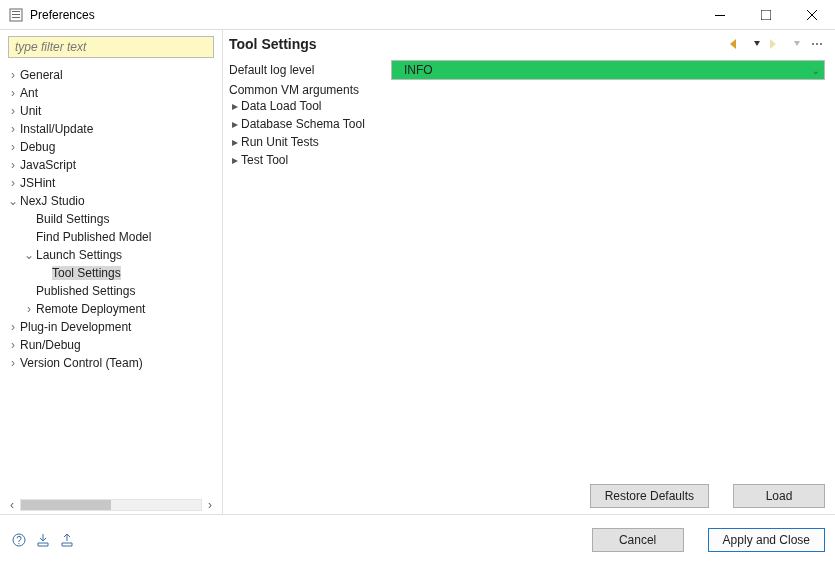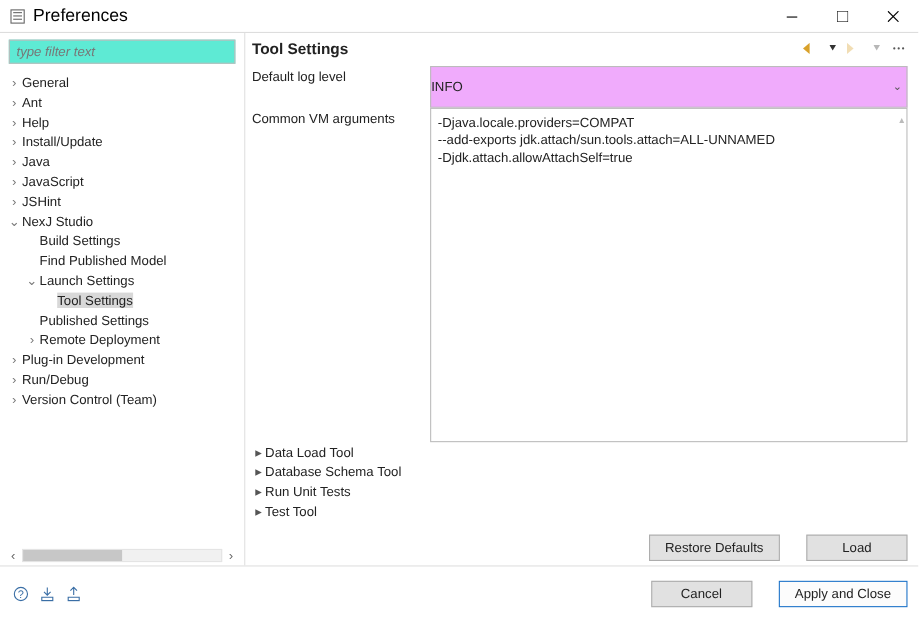--- a/index.html
+++ b/index.html
@@ -1,46 +1,46 @@
 <!DOCTYPE html>
 <html><head>
 <meta charset="utf-8">
 <style>
   html,body{margin:0;padding:0;width:835px;height:565px;font-family:"Segoe UI",Tahoma,sans-serif;font-size:12px;color:#222;background:#fff;overflow:hidden}
   *{box-sizing:border-box}
   
   .titlebar{height:30px;display:flex;align-items:center;padding:0 0 0 8px;border-bottom:1px solid #ddd}
   .titlebar .icon{width:16px;height:16px;margin-right:6px;display:flex;align-items:center;justify-content:center}
-  .titlebar .title{flex:1;font-size:16px;color:#000}
+  .titlebar .title{flex:1;font-size:12px;color:#000}
   .titlebar .winbtn{width:46px;height:30px;display:flex;align-items:center;justify-content:center}
   
   .main{display:flex;height:484px}
   .leftpane{width:223px;border-right:1px solid #e0e0e0;display:flex;flex-direction:column}
-  .filterbox{margin:6px 8px;height:22px;border:1px solid #bcbcbc;background:#5eead4;display:flex;align-items:center;padding:0 6px;color:#777;font-style:italic}
+  .filterbox{margin:6px 8px;height:22px;border:1px solid #bcbcbc;background:#fef9c3;display:flex;align-items:center;padding:0 6px;color:#777;font-style:italic}
   .tree{flex:1;overflow:hidden;padding:2px 0 2px 4px}
   .tree-row{display:flex;align-items:center;height:18px;padding-right:4px;white-space:nowrap;cursor:default}
   .tree-row .arrow{width:14px;display:inline-flex;justify-content:center;color:#777}
   .tree-row .lbl{}
   .tree-row.selected .lbl{background:#d8d8d8}
   .ind0{padding-left:2px}.ind1{padding-left:18px}.ind2{padding-left:34px}
   .hscroll{height:18px;display:flex;align-items:center;padding:0 4px}
   .hscroll .arrowbtn{width:16px;height:16px;display:flex;align-items:center;justify-content:center;color:#666}
   .hscroll .track{flex:1;height:12px;background:#f1f1f1;position:relative;border:1px solid #e4e4e4}
   .hscroll .thumb{position:absolute;left:0;top:0;height:100%;width:50%;background:#c7c7c7}
   
   .rightpane{flex:1;display:flex;flex-direction:column}
   .heading{display:flex;align-items:center;padding:6px 10px 8px 6px}
   .heading .htitle{font-size:14px;font-weight:700;flex:1}
   .heading .navicon{width:16px;height:16px;margin-left:4px;display:flex;align-items:center;justify-content:center}
   .heading .navicon.faded{opacity:0.35}
   .form{padding:0 10px 6px 6px;flex:1;display:flex;flex-direction:column}
   .formrow{display:flex;align-items:flex-start;margin-bottom:0}
   .formrow .flabel{width:162px;padding-top:3px}
   .formrow .ffield{flex:1}
-  .select{height:38px;border:1px solid #bcbcbc;display:flex;align-items:center;padding:0 0;background:#f0abfc;position:relative}
+  .select{height:20px;border:1px solid #bcbcbc;display:flex;align-items:center;padding:0 12px;background:#22c55e;position:relative}
   .select .chev{position:absolute;right:4px;color:#555;font-size:10px}
   .ta{border:1px solid #bcbcbc;height:304px;padding:4px 6px;font-size:12px;line-height:16px;color:#222;background:#fff;position:relative;white-space:pre;overflow:hidden}
   .ta .vscroll-ind{position:absolute;right:2px;top:2px;color:#bbb;font-size:9px}
   .expando{display:flex;align-items:center;height:18px;cursor:default}
   .expando .tri{width:12px;display:inline-flex;justify-content:center;color:#555}
   .btnrow{display:flex;justify-content:flex-end;padding:6px 10px}
   .btn{height:24px;min-width:92px;padding:0 14px;border:1px solid #adadad;background:#e1e1e1;display:flex;align-items:center;justify-content:center;margin-left:24px}
   .footer{height:50px;border-top:1px solid #e0e0e0;display:flex;align-items:center;padding:0 10px}
   .footer .helpicons{flex:1;display:flex;gap:6px;align-items:center}
   .footer .helpicons span{width:18px;height:18px;display:inline-flex;align-items:center;justify-content:center}
@@ -88,29 +88,29 @@
       <div class="tree-row ind0">
           <span class="arrow">›</span>
           <span class="lbl">General</span>
         </div>
       <div class="tree-row ind0">
           <span class="arrow">›</span>
           <span class="lbl">Ant</span>
         </div>
       <div class="tree-row ind0">
           <span class="arrow">›</span>
-          <span class="lbl">Help</span>
+          <span class="lbl">Unit</span>
         </div>
       <div class="tree-row ind0">
           <span class="arrow">›</span>
           <span class="lbl">Install/Update</span>
         </div>
       <div class="tree-row ind0">
           <span class="arrow">›</span>
-          <span class="lbl">Java</span>
+          <span class="lbl">Debug</span>
         </div>
       <div class="tree-row ind0">
           <span class="arrow">›</span>
           <span class="lbl">JavaScript</span>
         </div>
       <div class="tree-row ind0">
           <span class="arrow">›</span>
           <span class="lbl">JSHint</span>
         </div>
       <div class="tree-row ind0">
@@ -200,25 +200,20 @@
         <div class="flabel">Default log level</div>
         <div class="ffield">
           <div class="select">
             <span>INFO</span>
             <span class="chev">⌄</span>
           </div>
         </div>
       </div>
       <div class="formrow">
         <div class="flabel">Common VM arguments</div>
-        <div class="ffield">
-          <div class="ta"><span>-Djava.locale.providers=COMPAT
---add-exports jdk.attach/sun.tools.attach=ALL-UNNAMED
--Djdk.attach.allowAttachSelf=true</span><span class="vscroll-ind">▴</span></div>
-        </div>
       </div>
       <div class="expando">
           <span class="tri">▸</span>
           <span>Data Load Tool</span>
         </div>
       <div class="expando">
           <span class="tri">▸</span>
           <span>Database Schema Tool</span>
         </div>
       <div class="expando">

